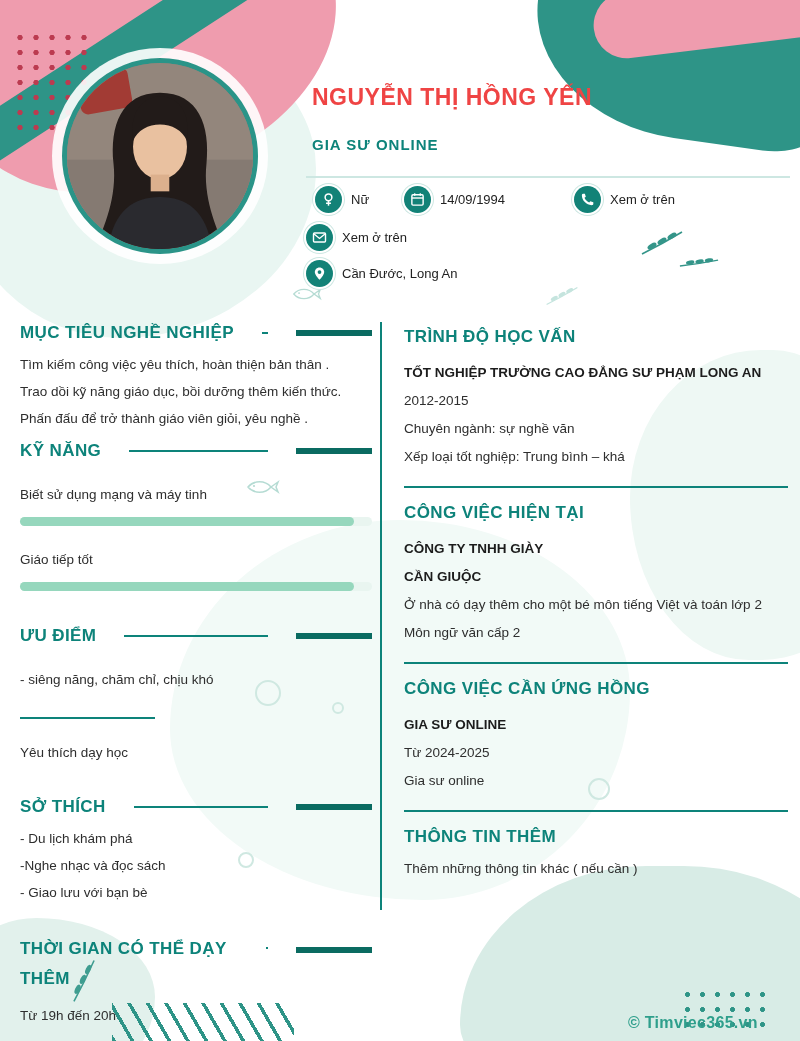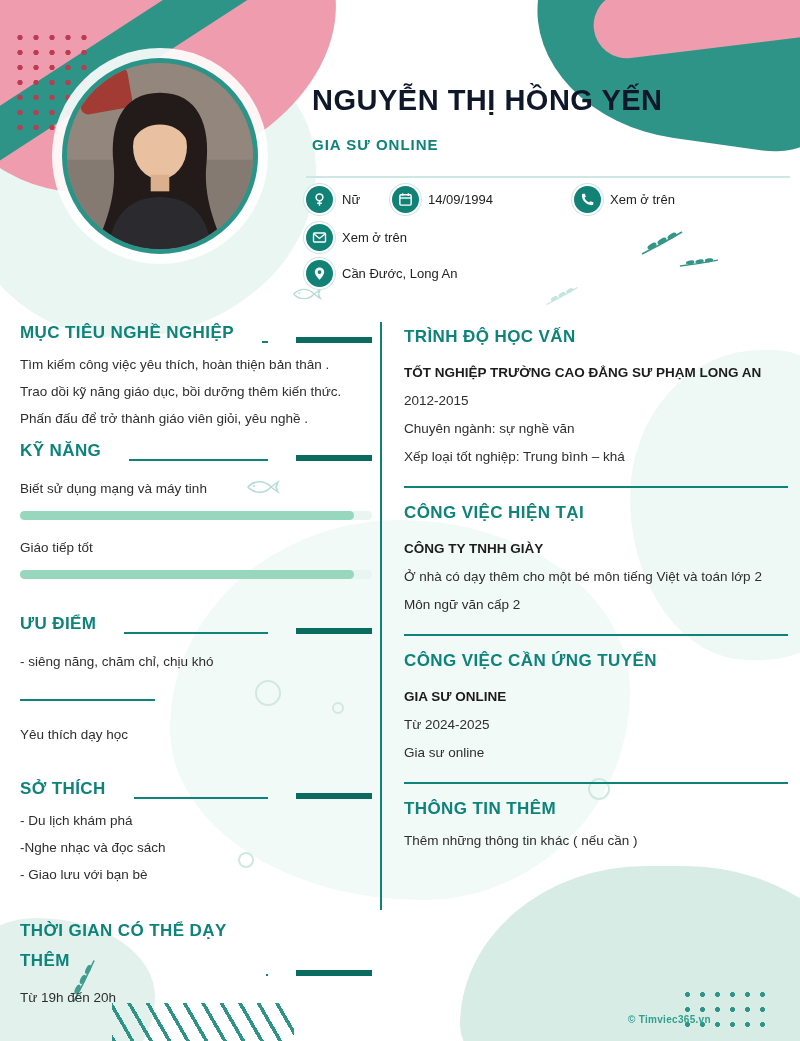--- a/index.html
+++ b/index.html
@@ -34,56 +34,56 @@
                background:radial-gradient(circle, #2e9487 2.2px, transparent 2.7px); background-size:15px 15px; }
   .ring { border:2px solid #cfe8e1; border-radius:50%; }
   .doodle { opacity:.9; }
 
   
   .photo-wrap { position:absolute; z-index:2; left:62px; top:58px; width:196px; height:196px;
                 border-radius:50%; border:5px solid #2a9488; overflow:hidden;
                 box-shadow:0 0 0 10px rgba(255,255,255,.9); background:#8d8178; }
   .photo-wrap svg { display:block; width:100%; height:100%; }
   .name { position:absolute; z-index:2; left:312px; top:84px; width:470px;
-          font-size:29px; font-weight:800; color:#0f172a; letter-spacing:.5px; }
+          font-size:23px; font-weight:800; color:#ef4444; letter-spacing:.5px; }
   .job-title { position:absolute; z-index:2; left:312px; top:136px;
           font-size:15px; font-weight:bold; color:#0d837a; letter-spacing:1px; }
   .contact-divider { position:absolute; z-index:2; left:306px; top:176px; width:484px; height:2px; background:#cde7e2; }
   .contact { position:absolute; z-index:2; display:flex; align-items:center; gap:9px; }
   .cicon { width:27px; height:27px; border-radius:50%; background:#128277; flex:0 0 auto;
            display:flex; align-items:center; justify-content:center; box-shadow:0 0 0 2px #fff, 0 0 0 3px #cde7e2; }
   .cicon svg { display:block; }
   .ctext { font-size:13px; color:#222; }
 
   
   .col-left { position:absolute; z-index:2; left:20px; top:322px; width:352px; }
   .col-divider { position:absolute; z-index:2; left:380px; top:322px; width:2px; height:588px; background:#0d837a; }
   .col-right { position:absolute; z-index:2; left:404px; top:326px; width:384px; }
 
-  .h-row { display:flex; align-items:flex-end; gap:28px; }
+  .h-row { display:flex; align-items:flex-start; gap:28px; }
   .sec-h { font-size:17px; font-weight:bold; color:#0d837a; letter-spacing:.4px; line-height:21px; }
   .h-line { flex:1; height:2px; background:#0d837a; margin-top:10px; }
   .h-bar { width:76px; height:6px; background:#0a6b61; margin-top:8px; }
   .wrap-h .sec-h { max-width:218px; line-height:30px; }
   .wrap-h .h-line, .wrap-h .h-bar { margin-top:13px; }
 
   .body-line { font-size:13.5px; line-height:27px; color:#2e2e2e; }
   .col-right .body-line { line-height:28px; }
   .b { font-weight:bold; color:#1c1c1c; }
 
   .track { height:9px; background:#e9f5f0; border-radius:5px; margin:9px 0 6px; }
   .fill { height:100%; background:#96d7bd; border-radius:5px; }
 
   .short-div { width:135px; height:2px; background:#0d837a; }
   .sep { height:2px; background:#0d837a; margin:15px 0 14px; }
 
-  .watermark { position:absolute; z-index:3; left:628px; top:1014px; font-size:10px;
+  .watermark { position:absolute; z-index:3; left:628px; top:1014px; font-size:16px;
                font-weight:bold; color:#2f9f8c; letter-spacing:.3px; }
 
-  .mt8{margin-top:8px}.mt12{margin-top:12px}.mt14{margin-top:14px}.mt16{margin-top:28px}
+  .mt8{margin-top:8px}.mt12{margin-top:12px}.mt14{margin-top:20px}.mt16{margin-top:28px}
   .mt20{margin-top:20px}.mt22{margin-top:8px}.mt24{margin-top:24px}.mt30{margin-top:30px}.mt34{margin-top:34px}
 </style>
 </head>
 <body>
 
 <div class="page">
 
   <div class="deco mint-photo"></div>
   <div class="deco mint-mid-center"></div>
   <div class="deco mint-mid-right"></div>
@@ -145,32 +145,32 @@
       <path d="M35.5 42 C33 24 43 18 50 18 C58 18 67 24 64.5 42 C60 30 40 30 35.5 42 Z" fill="#221b19"></path>
       <rect x="45" y="60" width="10" height="9" fill="#dcb08d"></rect>
       <path d="M22 100 C25 79 36 72 50 72 C64 72 75 79 78 100 Z" fill="#2a2a2f"></path>
     </svg>
   </div>
 
   <h1 class="name">NGUYỄN THỊ HỒNG YẾN</h1>
   <div class="job-title">GIA SƯ ONLINE</div>
   <div class="contact-divider"></div>
 
-  <div class="contact" style="left:306px;top:186px">
+  <div class="contact" style="left:315px;top:186px">
     <span class="cicon">
       <svg width="15" height="15" viewBox="0 0 16 16">
           <circle cx="8" cy="5.6" r="3.6" fill="none" stroke="#fff" stroke-width="1.6"></circle>
           <line x1="8" y1="9.2" x2="8" y2="14.6" stroke="#fff" stroke-width="1.6"></line>
           <line x1="5.4" y1="12" x2="10.6" y2="12" stroke="#fff" stroke-width="1.6"></line>
         </svg>
     </span>
     <span class="ctext">Nữ</span>
   </div>
 
-  <div class="contact" style="left:392px;top:186px">
+  <div class="contact" style="left:404px;top:186px">
     <span class="cicon">
       <svg width="15" height="15" viewBox="0 0 16 16">
           <rect x="2" y="3" width="12" height="11" rx="1.2" fill="none" stroke="#fff" stroke-width="1.5"></rect>
           <line x1="2" y1="6.4" x2="14" y2="6.4" stroke="#fff" stroke-width="1.5"></line>
           <line x1="5" y1="1.4" x2="5" y2="4" stroke="#fff" stroke-width="1.5"></line>
           <line x1="11" y1="1.4" x2="11" y2="4" stroke="#fff" stroke-width="1.5"></line>
         </svg>
     </span>
     <span class="ctext">14/09/1994</span>
   </div>
@@ -263,26 +263,27 @@
     <div class="sec-h">TRÌNH ĐỘ HỌC VẤN</div>
     <div class="body-line b mt12">TỐT NGHIỆP TRƯỜNG CAO ĐẲNG SƯ PHẠM LONG AN</div>
     <div class="body-line">2012-2015</div>
     <div class="body-line">Chuyên ngành: sự nghề văn</div>
     <div class="body-line">Xếp loại tốt nghiệp: Trung bình – khá</div>
 
     <div class="sep"></div>
 
     <div class="sec-h">CÔNG VIỆC HIỆN TẠI</div>
     <div class="body-line b mt12">CÔNG TY TNHH GIÀY</div>
+    <div class="body-line b">CẦN GIUỘC</div>
     <div class="body-line">Ở nhà có dạy thêm  cho một bé  môn tiếng Việt và toán lớp 2</div>
     <div class="body-line">Môn ngữ văn cấp 2</div>
 
     <div class="sep"></div>
 
-    <div class="sec-h">CÔNG VIỆC CẦN ỨNG TUYỂN</div>
+    <div class="sec-h">CÔNG VIỆC CẦN ỨNG HỒNG</div>
     <div class="body-line b mt12">GIA SƯ ONLINE</div>
     <div class="body-line">Từ 2024-2025</div>
     <div class="body-line">Gia sư online</div>
 
     <div class="sep"></div>
 
     <div class="sec-h">THÔNG TIN THÊM</div>
     <div class="body-line mt8">Thêm những thông tin khác ( nếu cần )</div>
 
   </div>

